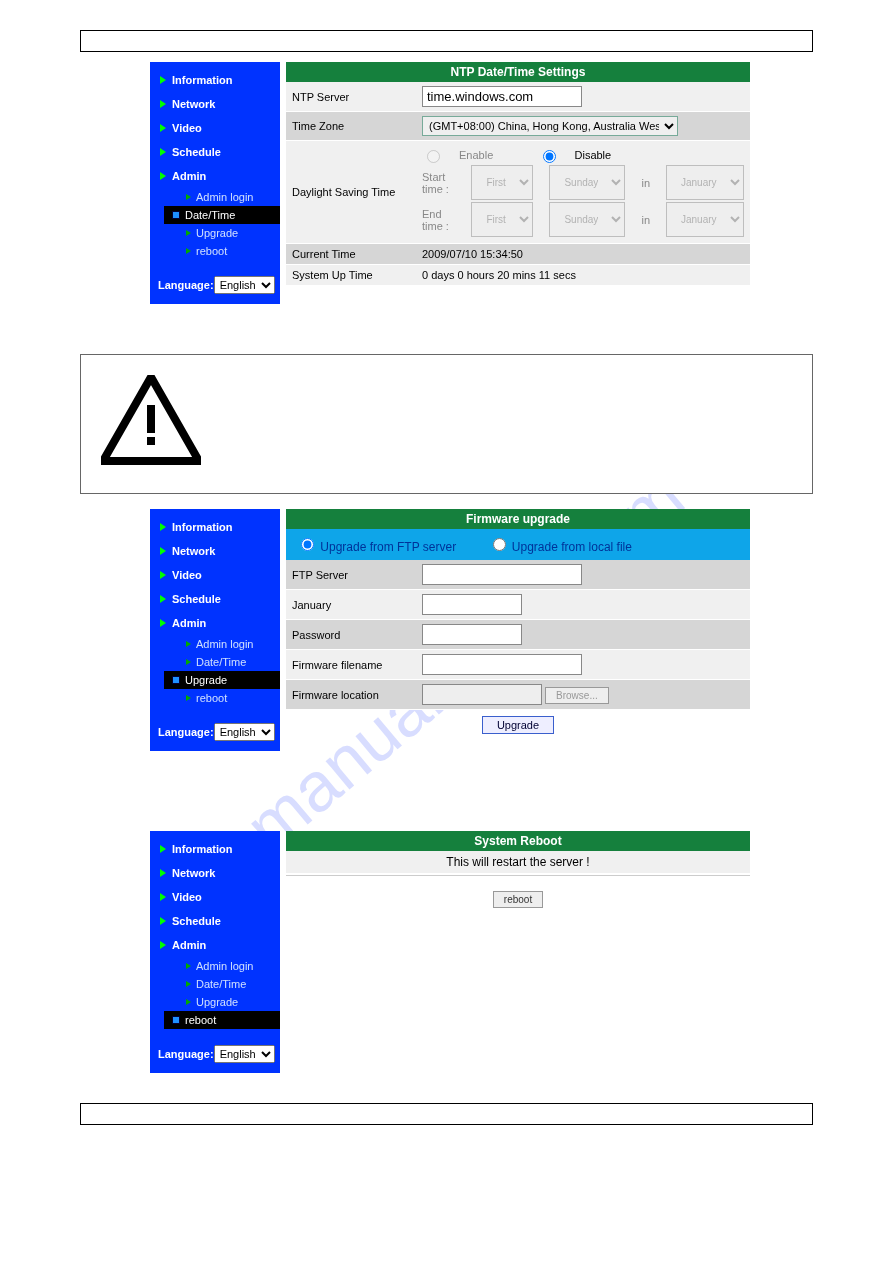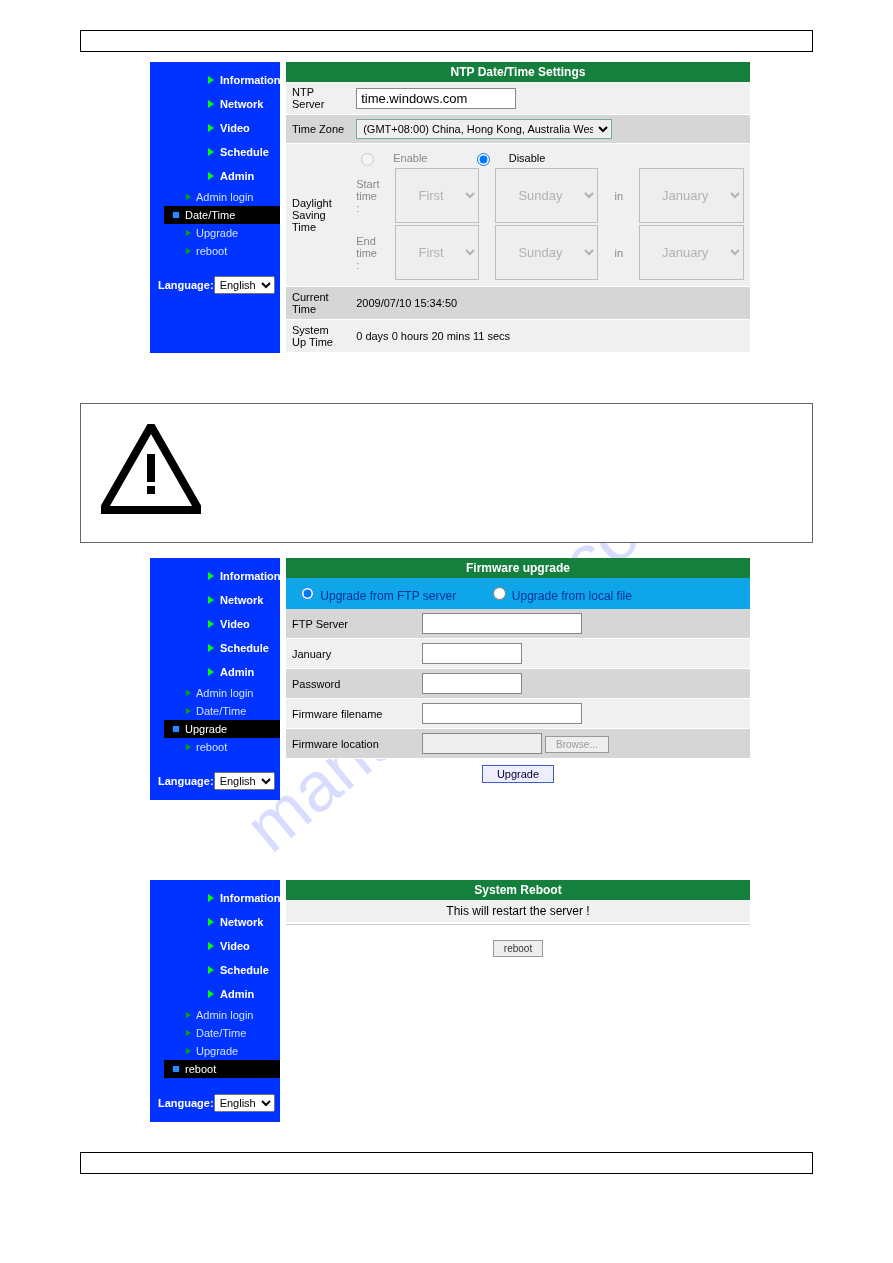--- a/index.html
+++ b/index.html
@@ -3,38 +3,38 @@
 <meta charset="utf-8">
 <style>
   * { box-sizing: border-box; }
   body { margin: 0; padding: 0; background: #fff; font-family: Arial, sans-serif; font-size: 12px; width: 893px; }
   .page { width: 893px; position: relative; }
   .top-bar, .bottom-bar { border: 1px solid #000; height: 22px; margin: 30px 80px 10px 80px; }
   .bottom-bar { margin: 30px 80px; }
   .section { margin: 0 0 20px 150px; position: relative; }
   .panel { display: flex; }
   .sidebar { width: 130px; background: #0033ff; color: #fff; font-size: 11px; padding: 6px 0 8px 0; position: relative; }
-  .sidebar .item { display: flex; align-items: center; padding: 6px 0 6px 10px; font-weight: bold; cursor: pointer; margin-left: 48px; }
+  .sidebar .item { display: flex; align-items: center; padding: 6px 0 6px 10px; font-weight: bold; cursor: pointer; }
   .sidebar .sub  { display: flex; align-items: center; padding: 3px 0 3px 36px; color: #cfe0ff; cursor: pointer; }
   .sidebar .sub.active { background: #000; color: #fff; margin-left: 14px; padding-left: 8px; }
   .bullet { width: 0; height: 0; border-top: 4px solid transparent; border-bottom: 4px solid transparent; border-left: 6px solid #0f0; margin-right: 6px; }
   .bullet-sub { width: 0; height: 0; border-top: 3px solid transparent; border-bottom: 3px solid transparent; border-left: 5px solid #0a0; margin-right: 5px; }
   .bullet-act { width: 8px; height: 8px; background: #1e90ff; border: 1px solid #003; margin-right: 5px; }
   .lang-row { color: #fff; padding: 6px 4px 2px 8px; font-weight: bold; display: flex; align-items: center; gap: 0; margin-top: 10px; }
   .lang-row select { font-size: 11px; padding: 1px; }
   .content { width: 464px; margin-left: 6px; }
   .title-bar { background: #15803d; color: #fff; font-weight: bold; text-align: center; padding: 3px 0; font-size: 12px; }
   .tbl { width: 100%; border-collapse: collapse; }
   .tbl tr.light td { background: #f0f0f0; }
   .tbl tr.dark td  { background: #d6d6d6; }
   .tbl td { padding: 4px 6px; font-size: 11px; color: #000; border-bottom: 1px solid #fff; }
   .tbl td.label { width: 130px; }
   input[type=text], input[type=password] { border: 1px solid #888; padding: 2px 4px; font-size: 13px; }
   select.combo { border: 1px solid #7a9; padding: 2px; font-size: 11px; }
-  select.mini { border: 1px solid #aaa; padding: 18px; font-size: 13px; background: #eee; color: #888; }
+  select.mini { border: 1px solid #aaa; padding: 10px; font-size: 10px; background: #eee; color: #888; }
   .disabled input, .disabled select { color: #999; background: #eee; }
   .btn { display: inline-block; border: 1px solid #3a5fcd; background: #eef; color: #003; padding: 2px 14px; font-size: 11px; cursor: pointer; }
   .btn-gray { border: 1px solid #999; background: #eee; color: #333; padding: 2px 10px; font-size: 10px; cursor: pointer; }
   .center-row { text-align: center; padding: 6px 0; }
   .radio-row { padding: 6px 10px; background: #0ea5e9; }
   .radio-row label { margin-right: 28px; color: #003399; font-weight: normal; }
   .hr-thin { border: none; border-top: 1px solid #ccc; margin: 2px 0; }
   .warn-box { border: 1px solid #666; margin: 50px 80px 15px 80px; height: 140px; position: relative; background: #fff; }
   .warn-icon { position: absolute; left: 20px; top: 20px; }
   .reboot-msg { text-align: center; background: #f0f0f0; padding: 4px 0; font-size: 12px; }

